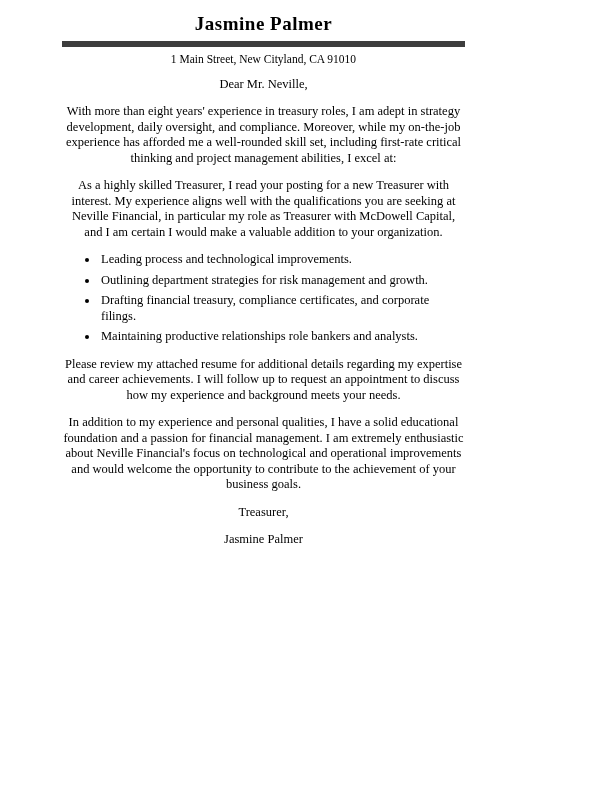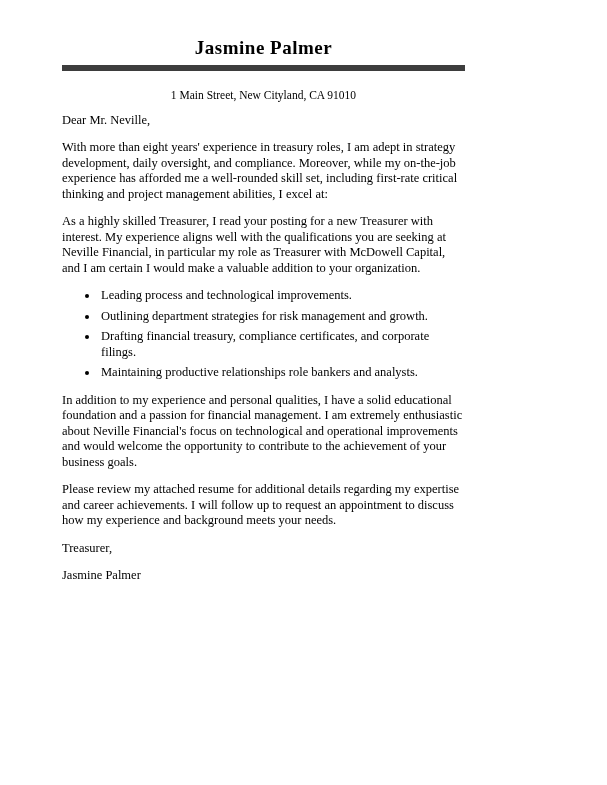--- a/index.html
+++ b/index.html
@@ -12,52 +12,53 @@
     margin: 0;
     padding: 0;
     background: var(--page-bg);
   }
   .page {
     width: 527px;
     height: 785px;
     background: var(--page-bg);
     color: var(--text-color);
     font-family: "Liberation Serif", "DejaVu Serif", serif;
-    padding: 36px 62px 0 62px;
+    padding: 12px 62px 0 62px;
     overflow: hidden;
   }
   .name {
     text-align: center;
     font-weight: bold;
     font-size: 19px;
     line-height: 23px;
     letter-spacing: 0.5px;
     margin: 0;
   }
   .double-rule {
     margin-top: 6px;
     height: 2px;
     border-top: 3px solid var(--rule-color);
     border-bottom: 3px solid var(--rule-color);
   }
   .contact {
     text-align: center;
     font-size: 11.5px;
     line-height: 14.5px;
-    margin-top: 17px;
+    margin-top: 5px;
   }
   .contact div { margin: 0; }
   .letter-body {
     margin-top: 10px;
     font-size: 12.5px;
     line-height: 15.5px;
     text-align: left;
   }
   .letter-body p {
     margin: 0 0 12px 0;
+    text-align: center;
   }
   ul.skill-list {
     margin: 0 0 12px 0;
     padding-left: 32px;
     list-style-type: disc;
   }
   ul.skill-list li {
     padding-left: 2px;
     margin: 5px;
   }
@@ -89,23 +90,23 @@
 
     <p>As a highly skilled Treasurer, I read your posting for a new Treasurer with interest. My experience aligns well with the qualifications you are seeking at Neville Financial, in particular my role as Treasurer with McDowell Capital, and I am certain I would make a valuable addition to your organization.</p>
 
     <ul class="skill-list">
       <li>Leading process and technological improvements.</li>
       <li>Outlining department strategies for risk management and growth.</li>
       <li>Drafting financial treasury, compliance certificates, and corporate filings.</li>
       <li>Maintaining productive relationships role bankers and analysts.</li>
     </ul>
 
+    <p>Please review my attached resume for additional details regarding my expertise and career achievements. I will follow up to request an appointment to discuss how my experience and background meets your needs.</p>
+
     <p>In addition to my experience and personal qualities, I have a solid educational foundation and a passion for financial management. I am extremely enthusiastic about Neville Financial's focus on technological and operational improvements and would welcome the opportunity to contribute to the achievement of your business goals.</p>
-
-    <p>Please review my attached resume for additional details regarding my expertise and career achievements. I will follow up to request an appointment to discuss how my experience and background meets your needs.</p>
 
 
     <p class="signoff">Treasurer,</p>
 
     <p class="signature">Jasmine Palmer</p>
 
   </div>
 
 </div>
 

